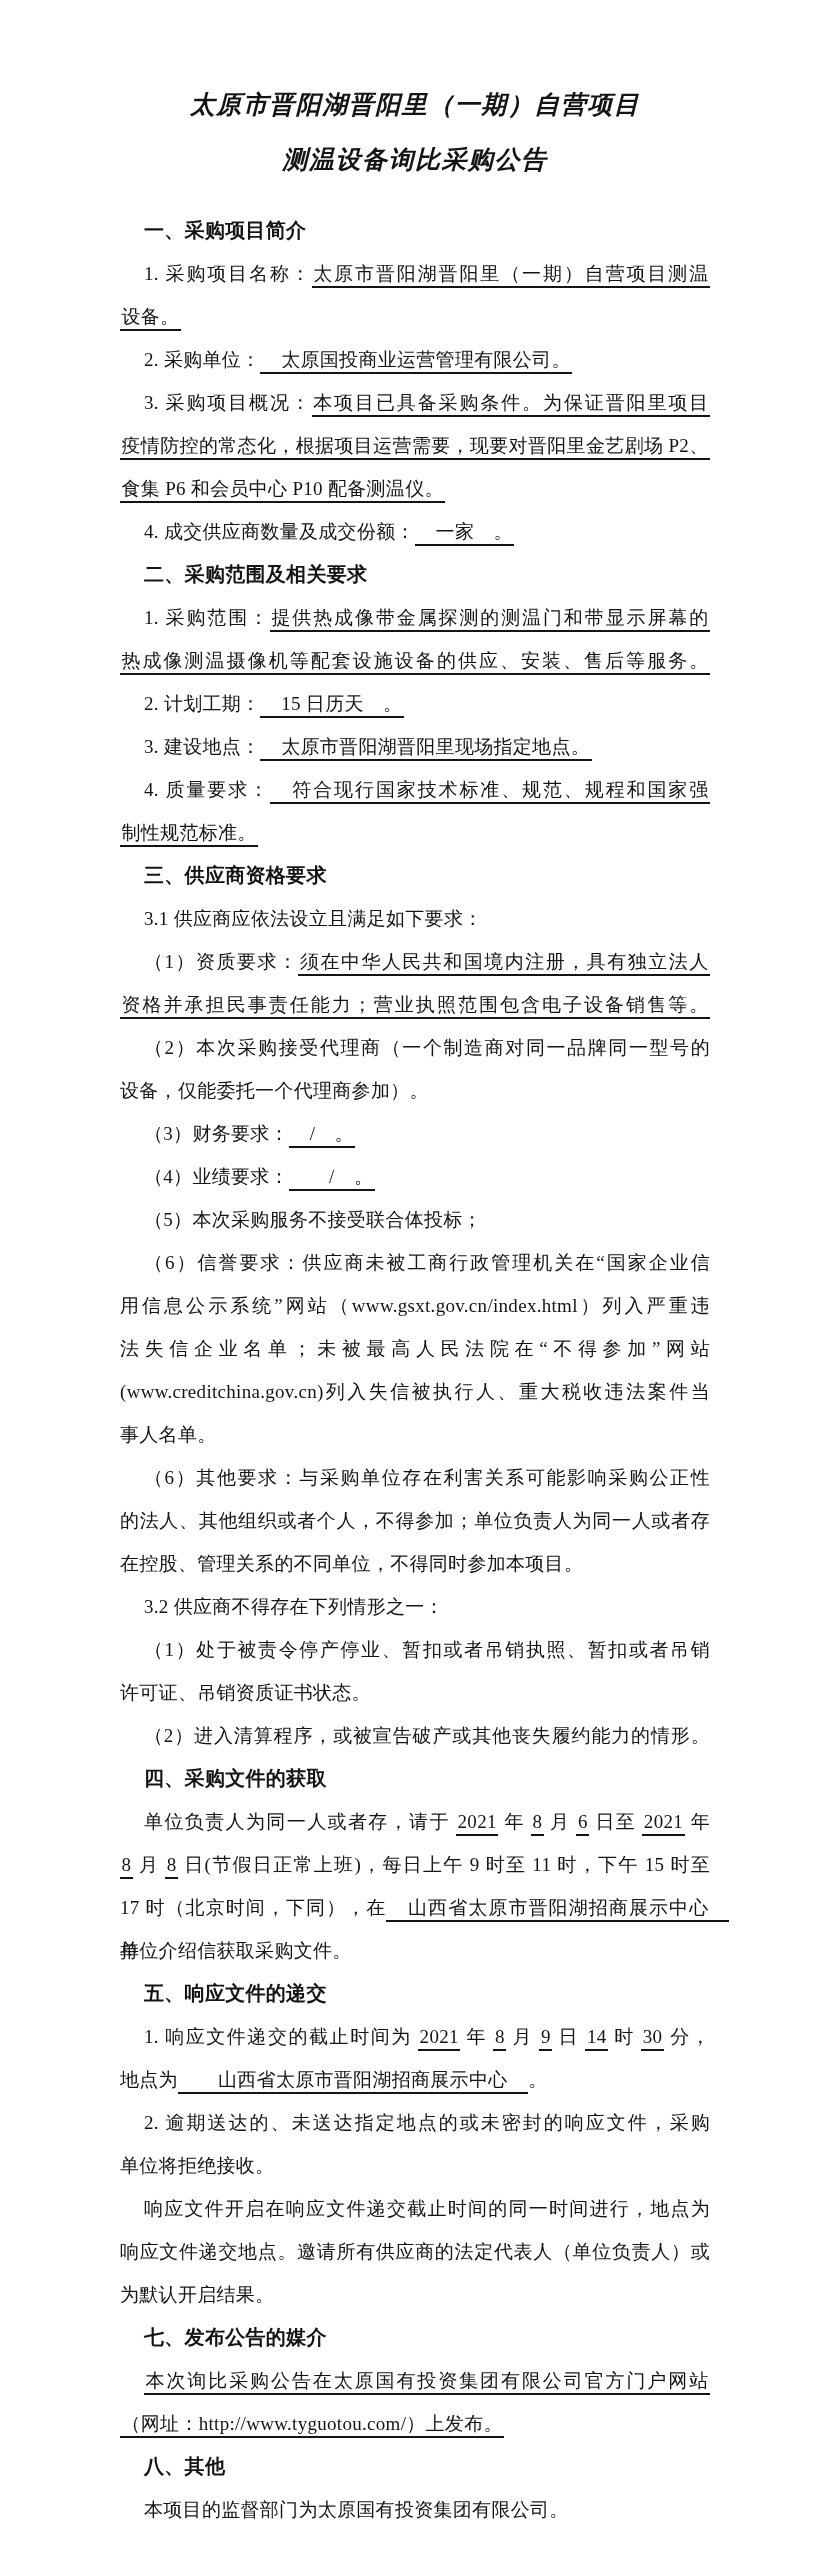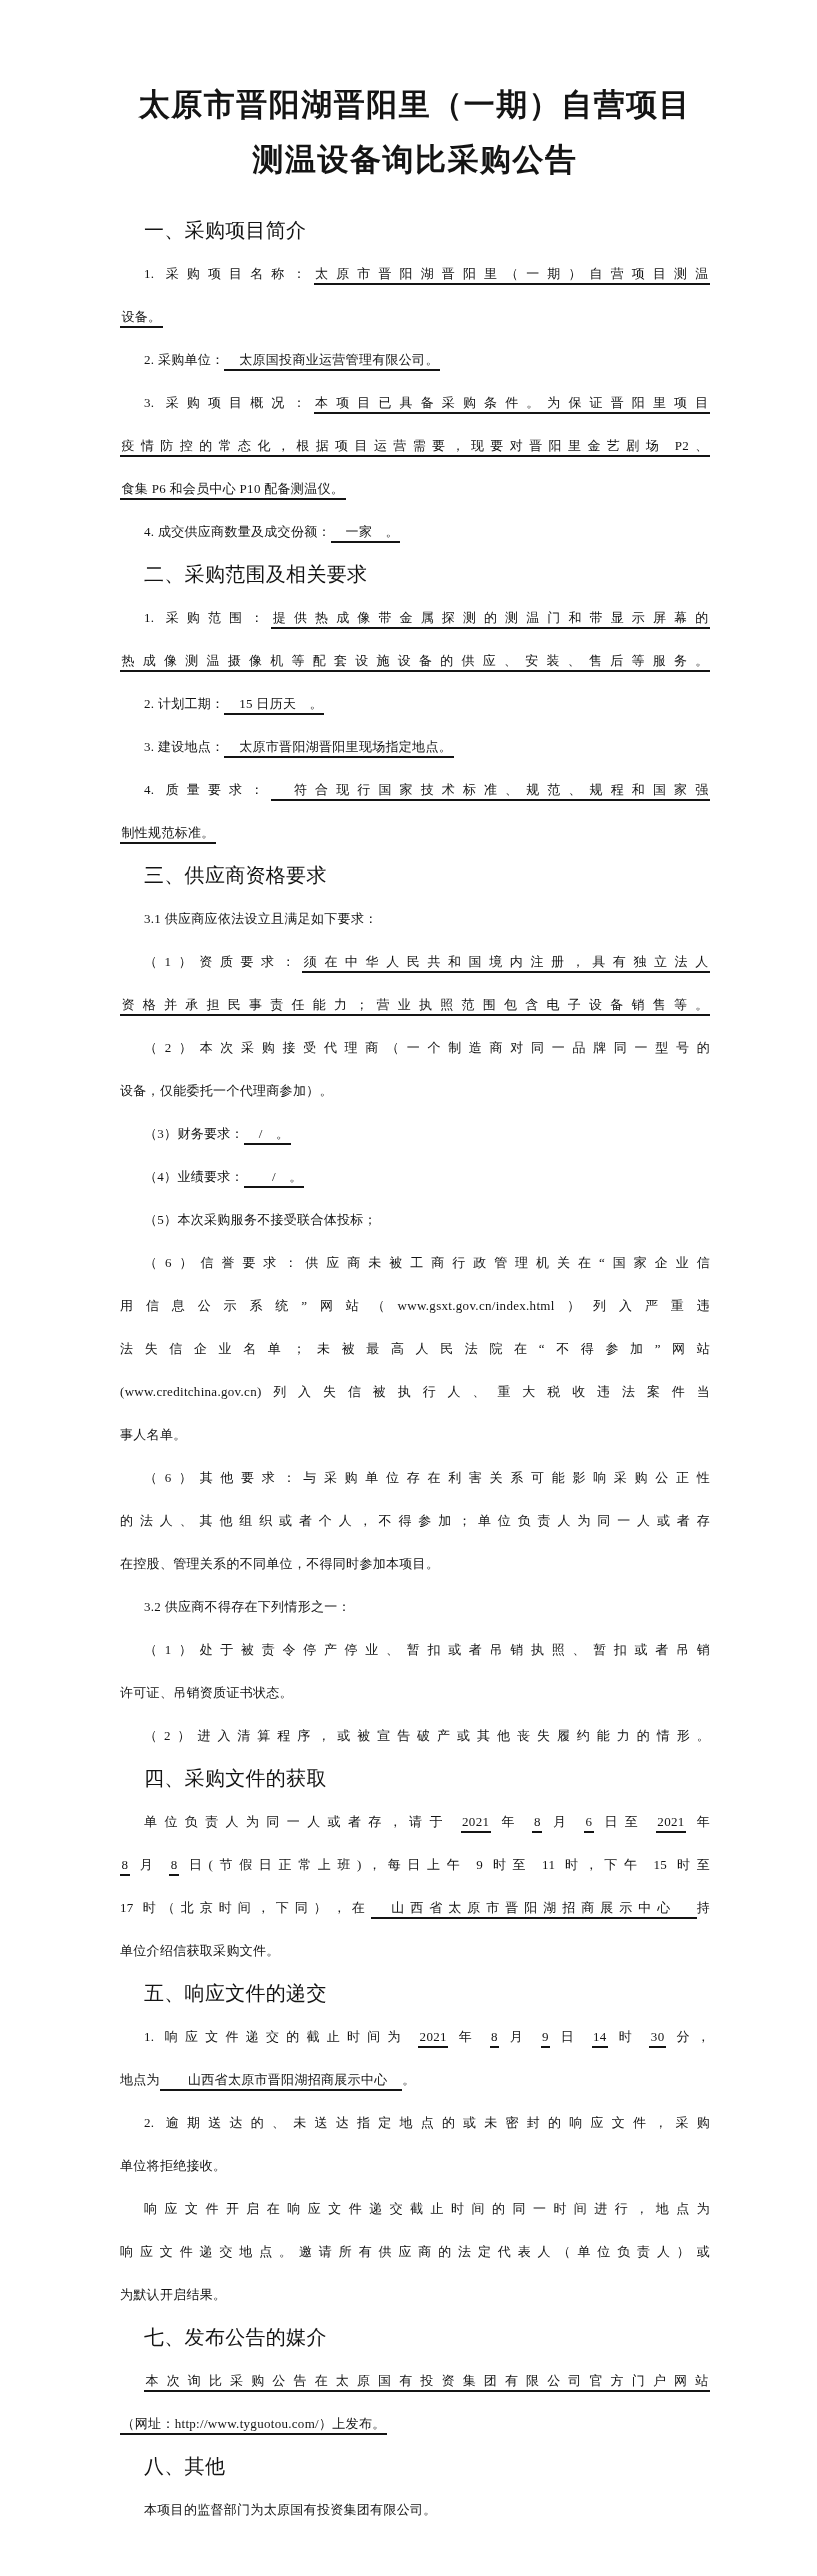--- a/index.html
+++ b/index.html
@@ -16,42 +16,43 @@
     overflow: hidden;
   }
   .content {
     padding: 77px 0 0 120px;
     width: 590px;
   }
   .doc-title {
     width: 590px;
     text-align: center;
     font-weight: 700;
-    font-size: 31px;
+    font-size: 25px;
     line-height: 55px;
     letter-spacing: 1.5px;
     margin: 0;
+    font-style: italic;
   }
   #doc-body { margin-top: 21.6px; }
   .line {
     width: 590px;
     box-sizing: border-box;
-    font-size: 13px;
+    font-size: 19px;
     line-height: 43px;
     height: 43px;
     letter-spacing: 0.3px;
     white-space: pre-wrap;
   }
   .line.ind { padding-left: 24px; }
   .line.j {
     text-align: justify;
     text-align-last: justify;
   }
   .line.heading {
-    font-weight: 400;
+    font-weight: 700;
     font-size: 20px;
   }
   .u {
     border-bottom: 2.1px solid #141414;
     padding: 0 1.5px 2.6px 1.5px;
     text-align: center;
   }
 </style>
 </head>
 <body>

